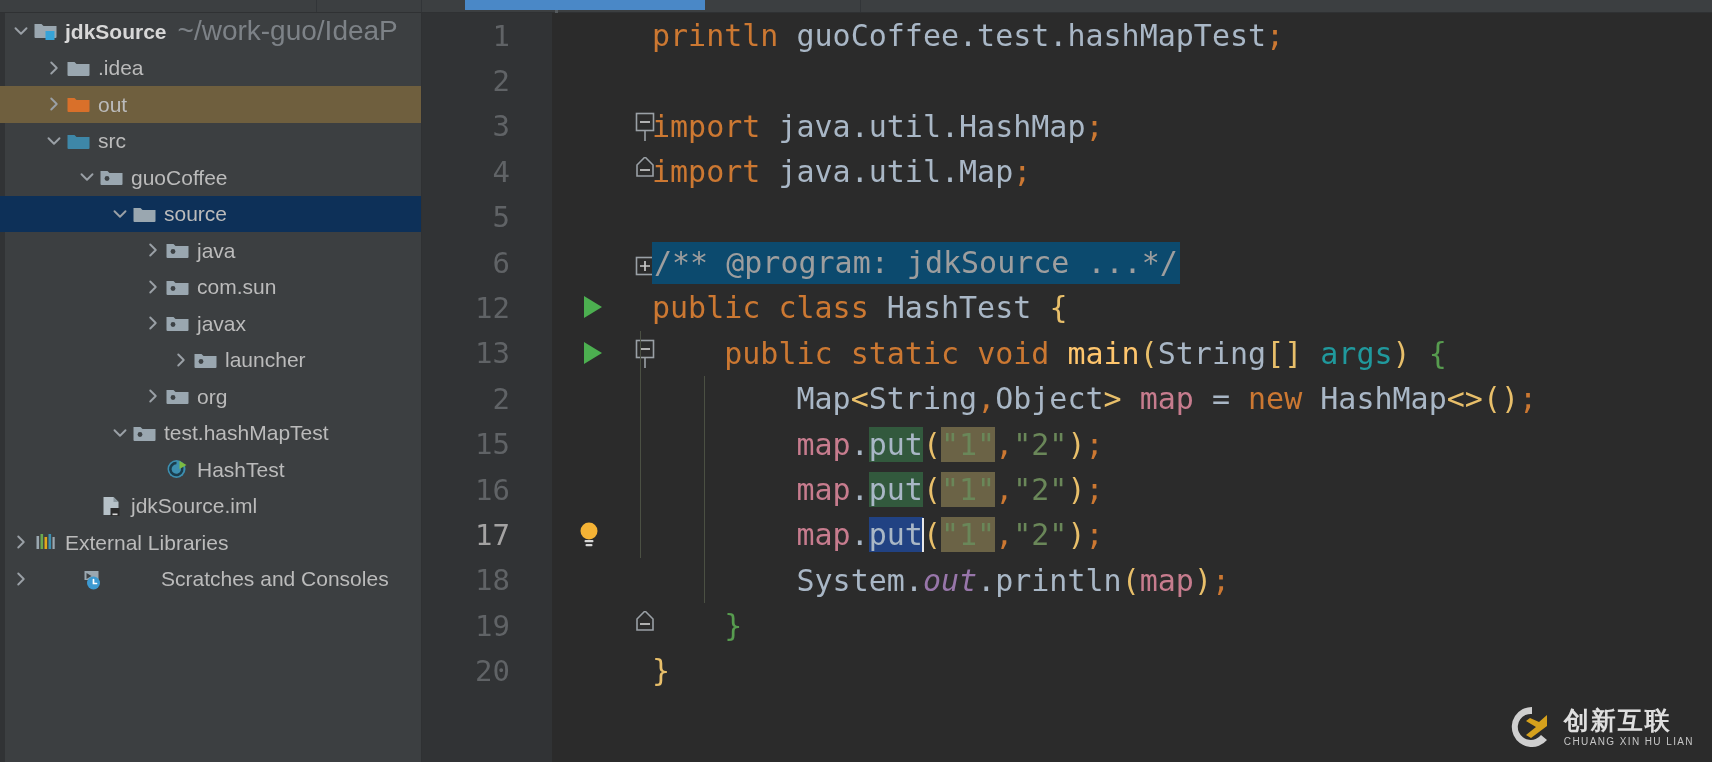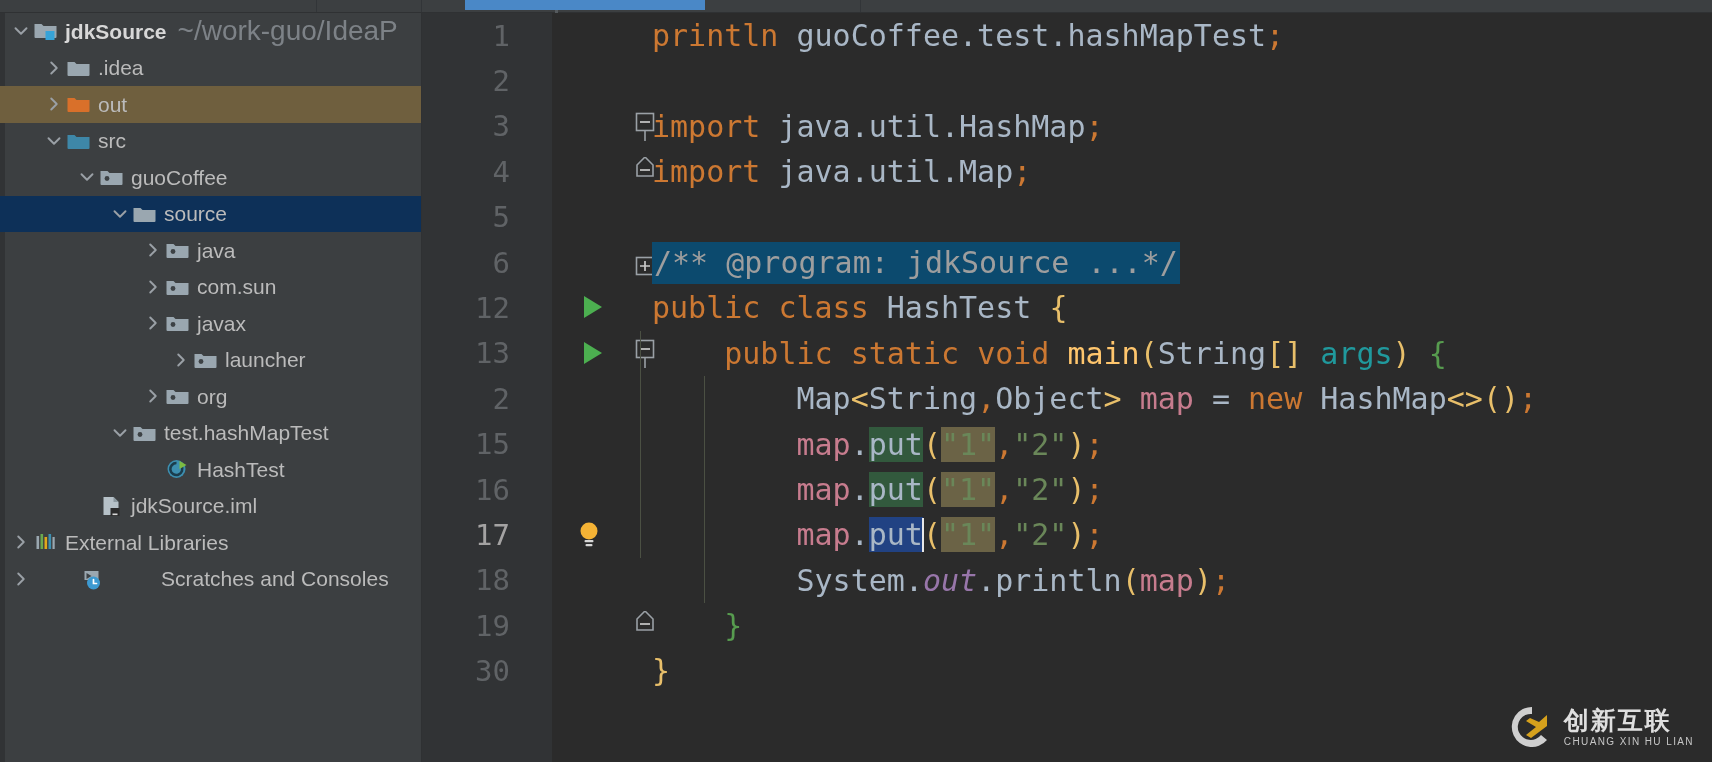--- a/index.html
+++ b/index.html
@@ -538,21 +538,21 @@
             <div class="lnum">19</div>
             <div class="gutter-icons">
               <div class="fold"><svg width="20" height="30" viewBox="0 0 20 30">
                   <path d="M10 0 L18 8 v11 H2 V8 Z" fill="none" stroke="#9aa0a6" stroke-width="1.6"></path>
                   <path d="M5 13 h10" stroke="#c9c9c9" stroke-width="1.7"></path>
                 </svg></div>
             </div>
             <div class="codetext"><span>    </span><span class="grn">}</span></div>
           </div>
           <div class="cline">
-            <div class="lnum">30</div>
+            <div class="lnum">20</div>
             <div class="gutter-icons"></div>
             <div class="codetext"><span class="yel">}</span></div>
           </div>
         </div>
 
       <div class="iguide" style="left:218px; top:318px; height:227px;"></div>
       <div class="iguide" style="left:282px; top:363px; height:227px;"></div>
 
       <div class="watermark">
         <svg width="46" height="46" viewBox="0 0 46 46">

